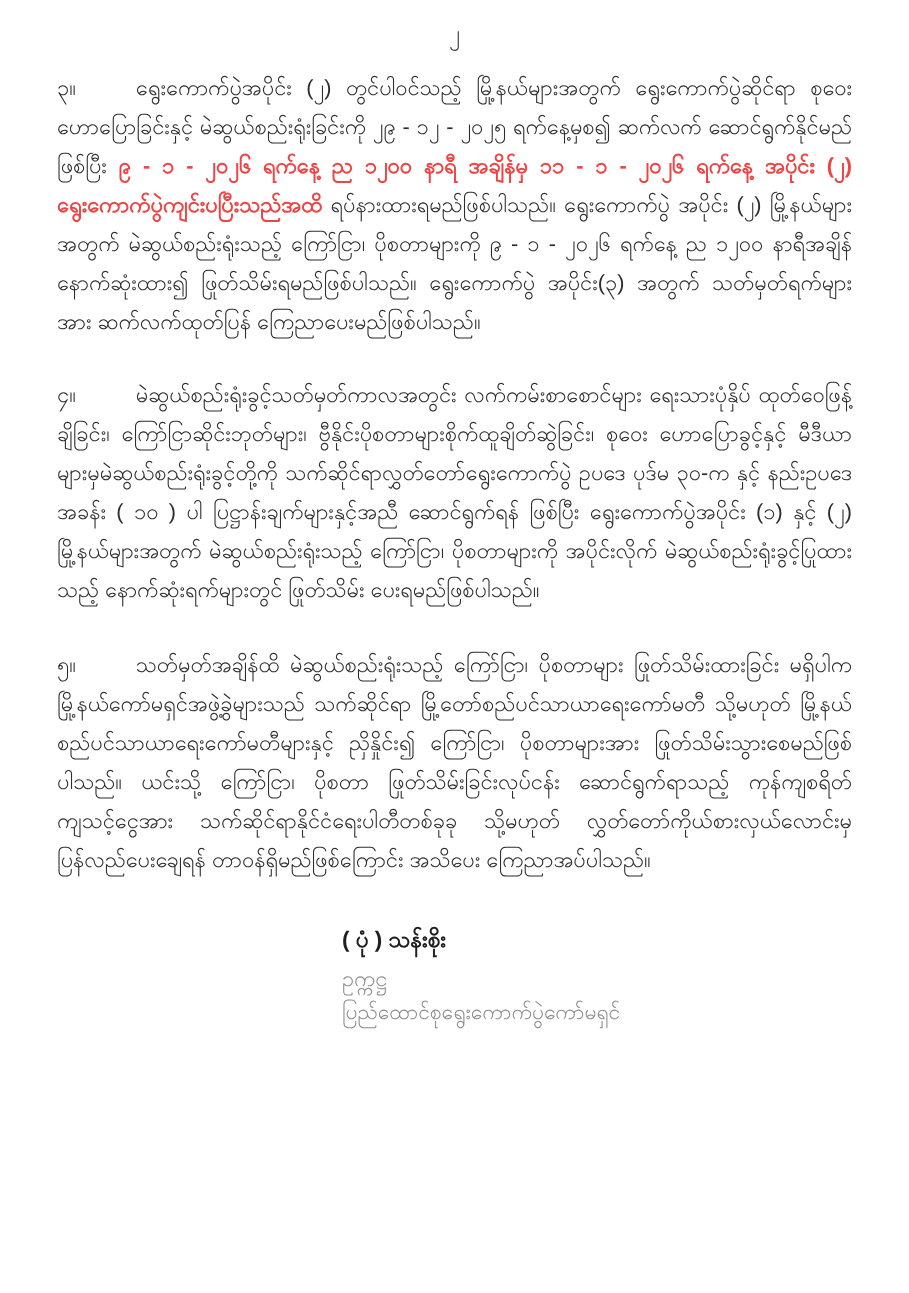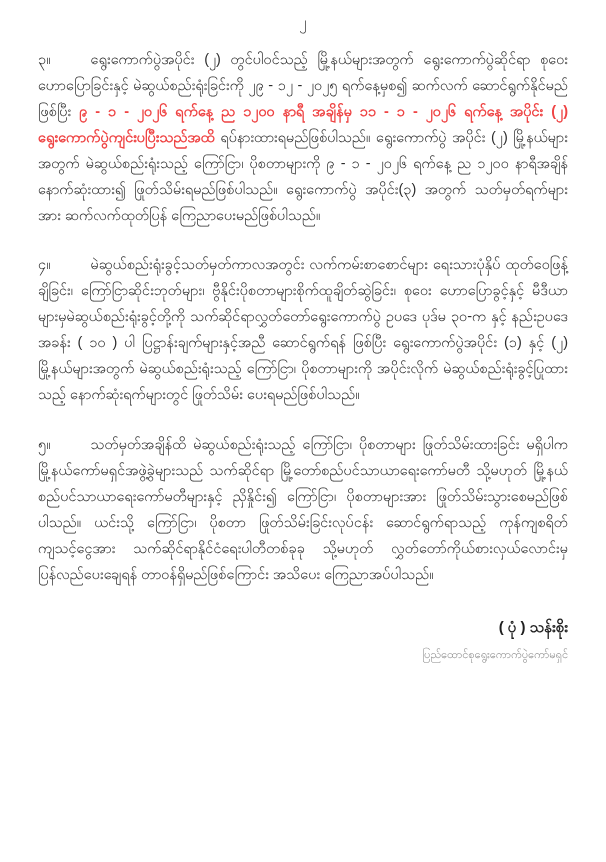--- a/index.html
+++ b/index.html
@@ -29,36 +29,36 @@
     margin: 0 0 12px 0;
     color: #2d2d2d;
     word-break: normal;
   }
   p.body-para.gap-large { margin-bottom: 24px; margin-top: 23px; }
   .para-num { margin-right: 40px; }
   .run-bold { font-weight: bold; color: #ef4444; }
   .signature {
     margin: 28px 0 0 auto;
     width: 340px;
-    text-align: right;
+    text-align: left;
   }
   .sig-name {
     font-size: 15px;
     font-weight: bold;
     color: #1f1f1f;
     line-height: 24px;
     margin-bottom: 4px;
   }
   .sig-title {
     font-size: 14.5px;
     color: #8d8d8d;
     line-height: 20px;
   }
   .sig-org {
-    font-size: 11px;
+    font-size: 14px;
     color: #8d8d8d;
     line-height: 22px;
   }
 </style>
 </head>
 <body>
 
 <div class="page">
 
   <div class="page-number">၂</div>
@@ -70,16 +70,17 @@
   <p class="body-para gap-large">
     <span class="para-num">၄။</span><span>မဲဆွယ်စည်းရုံးခွင့်သတ်မှတ်ကာလအတွင်း လက်ကမ်းစာစောင်များ ရေးသားပုံနှိပ် ထုတ်ဝေဖြန့်ချိခြင်း၊ ကြော်ငြာဆိုင်းဘုတ်များ၊ ဗွီနိုင်းပိုစတာများစိုက်ထူချိတ်ဆွဲခြင်း၊ စုဝေး ဟောပြောခွင့်နှင့် မီဒီယာများမှမဲဆွယ်စည်းရုံးခွင့်တို့ကို သက်ဆိုင်ရာလွှတ်တော်ရွေးကောက်ပွဲ ဥပဒေ ပုဒ်မ ၃၀-က နှင့် နည်းဥပဒေ အခန်း ( ၁၀ ) ပါ ပြဋ္ဌာန်းချက်များနှင့်အညီ ဆောင်ရွက်ရန် ဖြစ်ပြီး ရွေးကောက်ပွဲအပိုင်း (၁) နှင့် (၂) မြို့နယ်များအတွက် မဲဆွယ်စည်းရုံးသည့် ကြော်ငြာ၊ ပိုစတာများကို အပိုင်းလိုက် မဲဆွယ်စည်းရုံးခွင့်ပြုထားသည့် နောက်ဆုံးရက်များတွင် ဖြုတ်သိမ်း ပေးရမည်ဖြစ်ပါသည်။</span>
   </p>
 
   <p class="body-para">
     <span class="para-num">၅။</span><span>သတ်မှတ်အချိန်ထိ မဲဆွယ်စည်းရုံးသည့် ကြော်ငြာ၊ ပိုစတာများ ဖြုတ်သိမ်းထားခြင်း မရှိပါက မြို့နယ်ကော်မရှင်အဖွဲ့ခွဲများသည် သက်ဆိုင်ရာ မြို့တော်စည်ပင်သာယာရေးကော်မတီ သို့မဟုတ် မြို့နယ်စည်ပင်သာယာရေးကော်မတီများနှင့် ညှိနှိုင်း၍ ကြော်ငြာ၊ ပိုစတာများအား ဖြုတ်သိမ်းသွားစေမည်ဖြစ်ပါသည်။ ယင်းသို့ ကြော်ငြာ၊ ပိုစတာ ဖြုတ်သိမ်းခြင်းလုပ်ငန်း ဆောင်ရွက်ရာသည့် ကုန်ကျစရိတ်ကျသင့်ငွေအား သက်ဆိုင်ရာနိုင်ငံရေးပါတီတစ်ခုခု သို့မဟုတ် လွှတ်တော်ကိုယ်စားလှယ်လောင်းမှ ပြန်လည်ပေးချေရန် တာဝန်ရှိမည်ဖြစ်ကြောင်း အသိပေး ကြေညာအပ်ပါသည်။</span>
   </p>
 
   <div class="signature">
     <div class="sig-name">( ပုံ ) သန်းစိုး</div>
+    <div class="sig-title">ဥက္ကဋ္ဌ</div>
     <div class="sig-org">ပြည်ထောင်စုရွေးကောက်ပွဲကော်မရှင်</div>
   </div>
 
 </div>
 
 </body></html>

